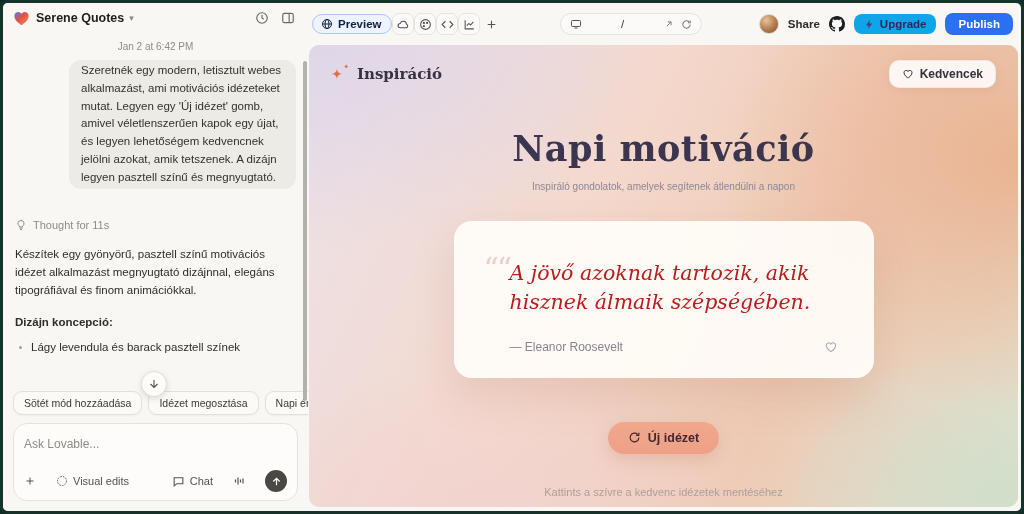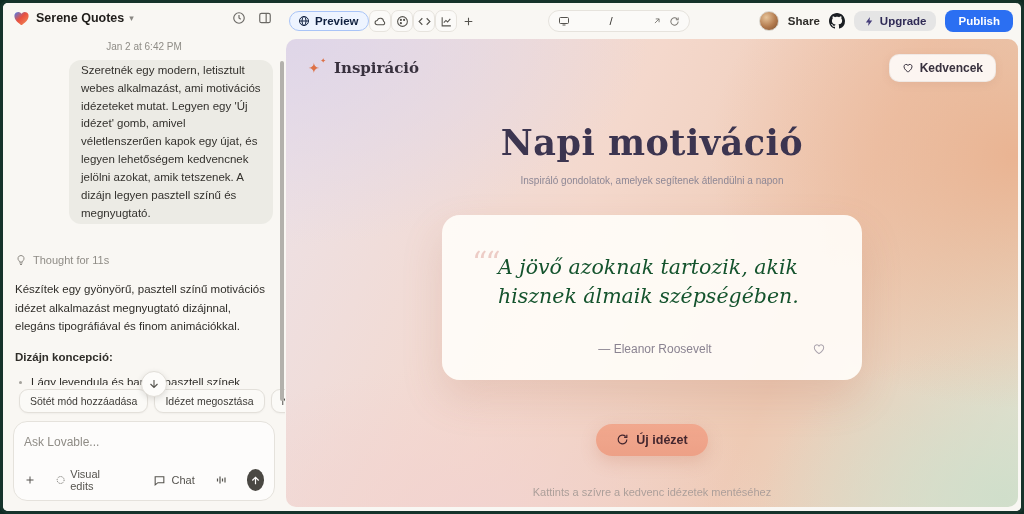--- a/index.html
+++ b/index.html
@@ -1,65 +1,65 @@
 <!DOCTYPE html>
 <html><head>
 <meta charset="utf-8">
 <style>
   * { margin:0; padding:0; box-sizing:border-box; }
   html,body { width:1024px; height:514px; font-family:"Liberation Sans", sans-serif; background:#0f2b23; }
   .frame { width:1024px; height:514px; border:3px solid #16332b; border-radius:8px; overflow:hidden; display:flex; background:#f9f7f3; }
 
   
-  .sidebar { width:282px; height:100%; background:#f9f7f3; display:flex; flex-direction:column; position:relative; flex-shrink:0; }
+  .sidebar { width:305px; height:100%; background:#f9f7f3; display:flex; flex-direction:column; position:relative; flex-shrink:0; }
   .sb-header { height:30px; display:flex; align-items:center; padding:0 10px; gap:6px; flex-shrink:0; }
   .logo-heart { width:17px; height:16px; display:inline-flex; }
   .sb-title { font-size:12.5px; font-weight:bold; color:#1f1d1a; }
   .sb-header .spacer { flex:1; }
   .icon-btn { width:20px; height:20px; display:inline-flex; align-items:center; justify-content:center; border-radius:6px; color:#6b6965; cursor:pointer; }
   .chev { color:#8a8883; font-size:9px; margin-left:-1px; }
 
   .chat-scroll { flex:1; overflow:hidden; padding:2px 12px 0 12px; position:relative; }
   .timestamp { text-align:center; font-size:10px; color:#8f8c86; margin:6px 0 8px; }
   .bubble { margin-left:54px; background:#ecebe5; border-radius:12px; padding:2px 12px; font-size:11.5px; line-height:1.55; color:#33312d; }
   .thought-row { display:flex; align-items:flex-end; gap:6px; margin-top:30px; color:#8f8c86; font-size:11px; }
   .para { font-size:11.5px; line-height:1.6; color:#2f2d29; margin-top:14px; }
   .heading { font-size:11.5px; font-weight:bold; color:#2f2d29; margin-top:16px; }
   ul.bullets { list-style:none; margin-top:10px; }
   ul.bullets li { position:relative; padding-left:16px; font-size:11.5px; line-height:1.65; color:#2f2d29; }
   ul.bullets li::before { content:""; position:absolute; left:4px; top:8px; width:3px; height:3px; border-radius:50%; background:#a3a19b; }
   .scroll-thumb { position:absolute; right:1px; top:58px; width:4px; height:340px; background:#b3b1ac; border-radius:2px; }
   .scroll-down-btn { position:absolute; left:138px; top:368px; width:26px; height:26px; border-radius:50%; background:#fdfcfa; border:1px solid #e1ded8; box-shadow:0 2px 6px rgba(0,0,0,.12); display:flex; align-items:center; justify-content:center; color:#55534e; cursor:pointer; }
 
-  .chips-row { display:flex; gap:6px; padding:4px 16px 6px; overflow:hidden; flex-shrink:0; }
+  .chips-row { display:flex; gap:6px; padding:4px 10px 6px; overflow:hidden; flex-shrink:0; }
   .chip { flex-shrink:0; white-space:nowrap; font-size:10.5px; color:#3c3a36; background:#fbfaf7; border:1px solid #e3e0da; border-radius:9px; padding:5px 10px; box-shadow:0 1px 2px rgba(0,0,0,.04); cursor:pointer; }
 
   .input-card { margin:2px 10px 10px; background:#fdfcfb; border:1px solid #e5e2dc; border-radius:14px; padding:10px 10px 8px; flex-shrink:0; }
   .ask-input { width:100%; border:none; outline:none; background:transparent; font-size:12px; color:#33312d; font-family:"Liberation Sans", sans-serif; }
   .ask-input::placeholder { color:#8f8c86; }
   .input-bottom { display:flex; align-items:center; gap:20px; margin-top:18px; }
   .tool-chip { display:flex; align-items:center; gap:5px; font-size:11px; color:#55534e; cursor:pointer; }
   .input-bottom .spacer { flex:1; }
   .send-btn { width:22px; height:22px; border-radius:50%; background:#4a4843; display:flex; align-items:center; justify-content:center; color:#fdfcfa; cursor:pointer; }
 
   
   .right-col { flex:1; display:flex; flex-direction:column; min-width:0; }
-  .toolbar { height:36px; display:flex; align-items:center; padding:0 8px 0 4px; flex-shrink:0;text-align:center; }
+  .toolbar { height:42px; display:flex; align-items:center; padding:0 8px 0 4px; flex-shrink:0;text-align:center; }
   .preview-pill { display:flex; align-items:center; gap:5px; background:#eef4ff; border:1px solid #a9c4f7; border-radius:14px; padding:3px 10px 3px 8px; cursor:pointer; }
   .preview-pill span { font-size:11.5px; font-weight:bold; color:#10203f; }
   .tb-icon { width:22px; height:22px; border-radius:7px; display:flex; align-items:center; justify-content:center; color:#55534e; background:#fbfaf8; border:1px solid #e7e4de; cursor:pointer; }
   .tb-icon.plain { border:none; background:transparent; }
   .toolbar .flex1 { flex:1; }
   .url-pill { display:flex; align-items:center; gap:7px; background:#fbfaf8; border:1px solid #e6e3dd; border-radius:14px; height:22px; padding:0 9px; width:142px; }
   .url-pill .path { font-size:11.5px; color:#33312d; flex:1; }
   .url-pill .mini { color:#7a7772; display:flex; cursor:pointer; }
   .right-cluster { display:flex; align-items:center; gap:9px; }
   .avatar { width:20px; height:20px; border-radius:50%; background:radial-gradient(circle at 35% 30%, #e7c49a, #b27a4e 55%, #7c4e2e); border:1px solid #d8d4cd; }
   .share-lbl { font-size:11.5px; color:#2f2d2a; font-weight:bold; cursor:pointer; }
-  .upgrade-pill { display:flex; align-items:center; gap:5px; background:#e5e5e5; border-radius:8px; padding:4px 10px; cursor:pointer; }
+  .upgrade-pill { display:flex; align-items:center; gap:5px; background:#0ea5e9; border-radius:8px; padding:4px 10px; cursor:pointer; }
   .upgrade-pill span { font-size:11.5px; font-weight:bold; color:#2f2a55; }
   .publish-btn { background:#2b6ff2; color:#fff; font-size:11.5px; font-weight:bold; border-radius:8px; padding:5px 13px; cursor:pointer; }
 
   
   .preview-wrap { flex:1; padding:0 3px 4px 1px; background:#f9f7f3; min-height:0; }
   .preview { width:100%; height:100%; border-radius:10px; position:relative; overflow:hidden;
     background:
       radial-gradient(90% 80% at 0% 0%, rgba(222,213,232,.95), rgba(222,213,232,0) 55%),
       radial-gradient(70% 90% at 100% 25%, rgba(234,176,141,.9), rgba(234,176,141,0) 60%),
       radial-gradient(60% 60% at 98% 98%, rgba(207,222,202,.95), rgba(207,222,202,0) 55%),
@@ -74,22 +74,22 @@
   .brand-name { font-family:"DejaVu Serif", serif; font-size:15px; font-weight:bold; color:#38313e; }
   .pv-header .spacer { flex:1; }
   .fav-btn { display:flex; align-items:center; gap:6px; background:rgba(255,255,255,.85); border:1px solid rgba(0,0,0,.05); border-radius:10px; padding:6px 12px; box-shadow:0 2px 8px rgba(150,100,80,.10); cursor:pointer; }
   .fav-btn span { font-size:12px; color:#38313e; font-weight:bold; }
 
   .pv-title { text-align:center; margin-top:40px; font-family:"DejaVu Serif", serif; font-size:35px; font-weight:bold; color:#3c3550; letter-spacing:.5px; }
   .pv-subtitle { width:360px; margin:10px auto 0; text-align:center; font-size:10px; line-height:1.55; color:#8d8795; }
 
   .quote-card { width:420px; margin:26px auto 0; background:rgba(255,253,249,.92); border-radius:18px; box-shadow:0 18px 40px rgba(170,110,90,.18); padding:38px 34px 18px 34px; position:relative; }
   .quote-mark { position:absolute; left:30px; top:30px; font-family:"DejaVu Serif", serif; font-size:30px; letter-spacing:-2px; color:#edccc6; }
-  .quote-text { margin-left:22px; font-family:"DejaVu Serif", serif; font-style:italic; font-size:20.5px; line-height:1.45; color:#14532d; }
-  .quote-foot { display:flex; align-items:center; margin:30px 0 6px 22px;text-align:center; }
+  .quote-text { margin-left:22px; font-family:"DejaVu Serif", serif; font-style:italic; font-size:20.5px; line-height:1.45; color:#b91c1c; }
+  .quote-foot { display:flex; align-items:center; margin:22px 0 6px 22px; }
   .quote-author { font-size:12px; color:#8a8391; flex:1; }
   .heart-small { color:#aba4ad; display:flex; cursor:pointer; margin-right:2px; }
 
   .new-quote-btn { display:flex; align-items:center; gap:7px; margin:44px auto 0; width:fit-content; background:linear-gradient(180deg,#f2a98f,#eda086); border-radius:17px; padding:9px 20px; box-shadow:0 6px 16px rgba(200,120,90,.25); cursor:pointer; }
   .new-quote-btn span { font-size:12.5px; font-weight:bold; color:#44262e; }
 
   .pv-footer { position:absolute; left:0; right:0; bottom:9px; text-align:center; font-size:11px; color:#ac9f9a; }
 
   svg { display:block; }
 </style>

